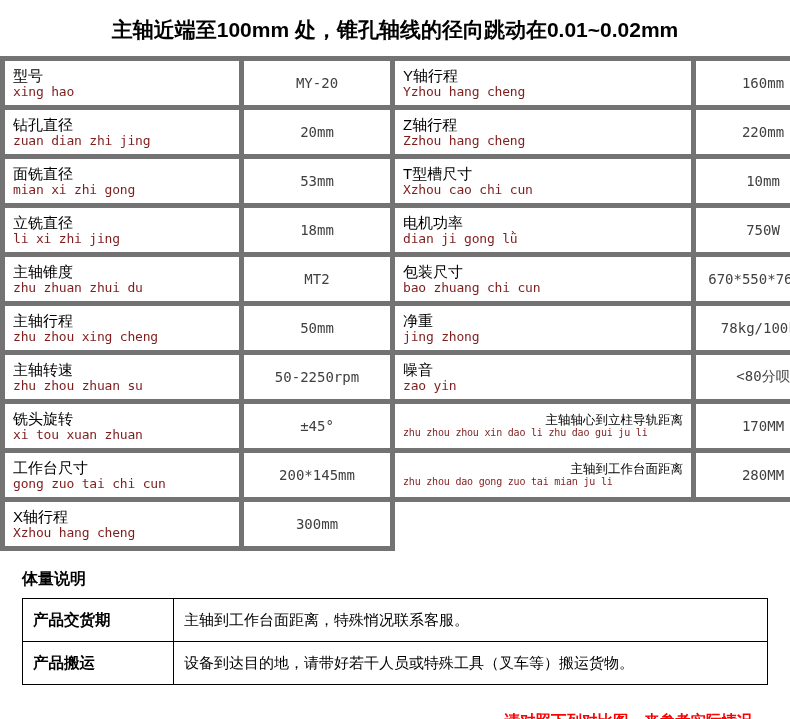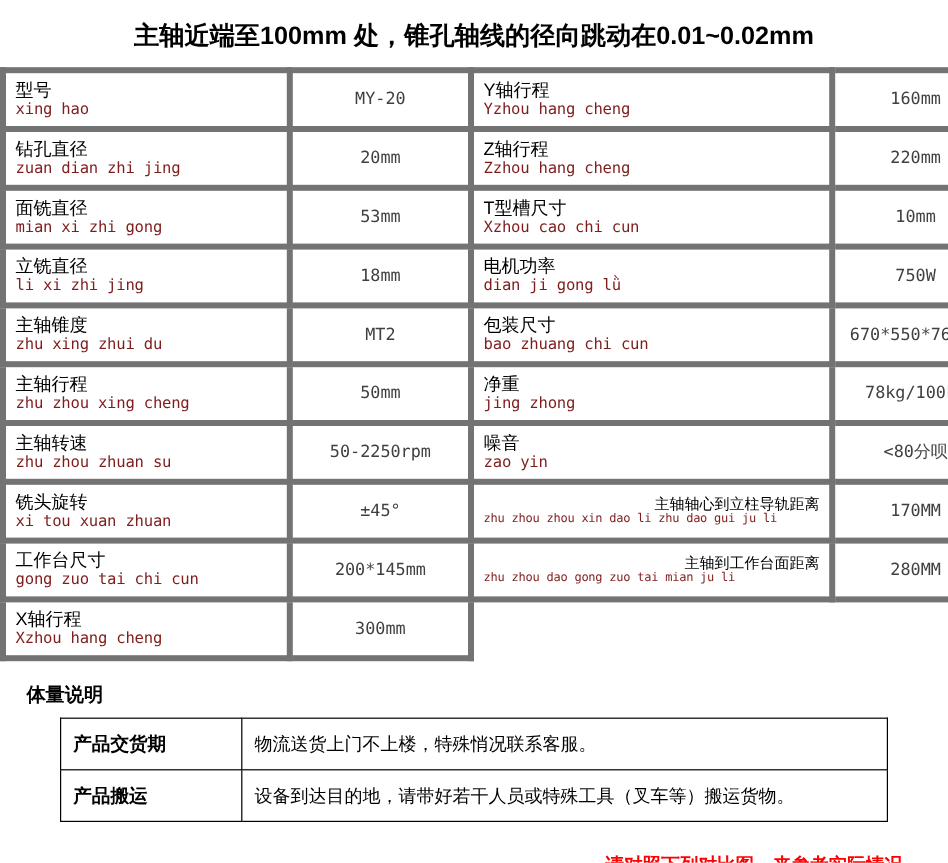--- a/index.html
+++ b/index.html
@@ -73,21 +73,21 @@
 
   .section-title {
     font-size: 16px;
     font-weight: bold;
     margin: 18px 0 8px 22px;
     color: #000;
   }
   table.volume {
     border-collapse: collapse;
     margin: 0 auto;
-    width: 690px;
+    width: 746px;
     table-layout: fixed;
   }
   table.volume td {
     border: 1px solid #000000;
     padding: 6px 10px;
     height: 30px;
     vertical-align: middle;
   }
   table.volume td.vlabel {
     width: 130px;
@@ -163,21 +163,21 @@
         <td class="col-label2">
           <div class="cn">电机功率</div>
           <div class="py">dian ji gong lǜ</div>
         </td>
         <td class="col-value2 val">750W</td>
       </tr>
 
       <tr>
         <td class="col-label">
           <div class="cn">主轴锥度</div>
-          <div class="py">zhu xing zhui du</div>
+          <div class="py">zhu zhuan zhui du</div>
         </td>
         <td class="col-value val">MT2</td>
         <td class="col-label2">
           <div class="cn">包装尺寸</div>
           <div class="py">bao zhuang chi cun</div>
         </td>
         <td class="col-value2 val">670*550*760mm</td>
       </tr>
 
       <tr>
@@ -244,21 +244,21 @@
 
     </tbody>
   </table>
 
   <div class="section-title">体量说明</div>
 
   <table class="volume">
     <tbody>
       <tr>
         <td class="vlabel">产品交货期</td>
-        <td class="vtext">物流送货上门不上楼，特殊悄况联系客服。</td>
+        <td class="vtext">主轴到工作台面距离，特殊悄况联系客服。</td>
       </tr>
       <tr>
         <td class="vlabel">产品搬运</td>
         <td class="vtext">设备到达目的地，请带好若干人员或特殊工具（叉车等）搬运货物。</td>
       </tr>
     </tbody>
   </table>
 
   <div class="note">请对照下列对比图，来参考实际情况。</div>
 

